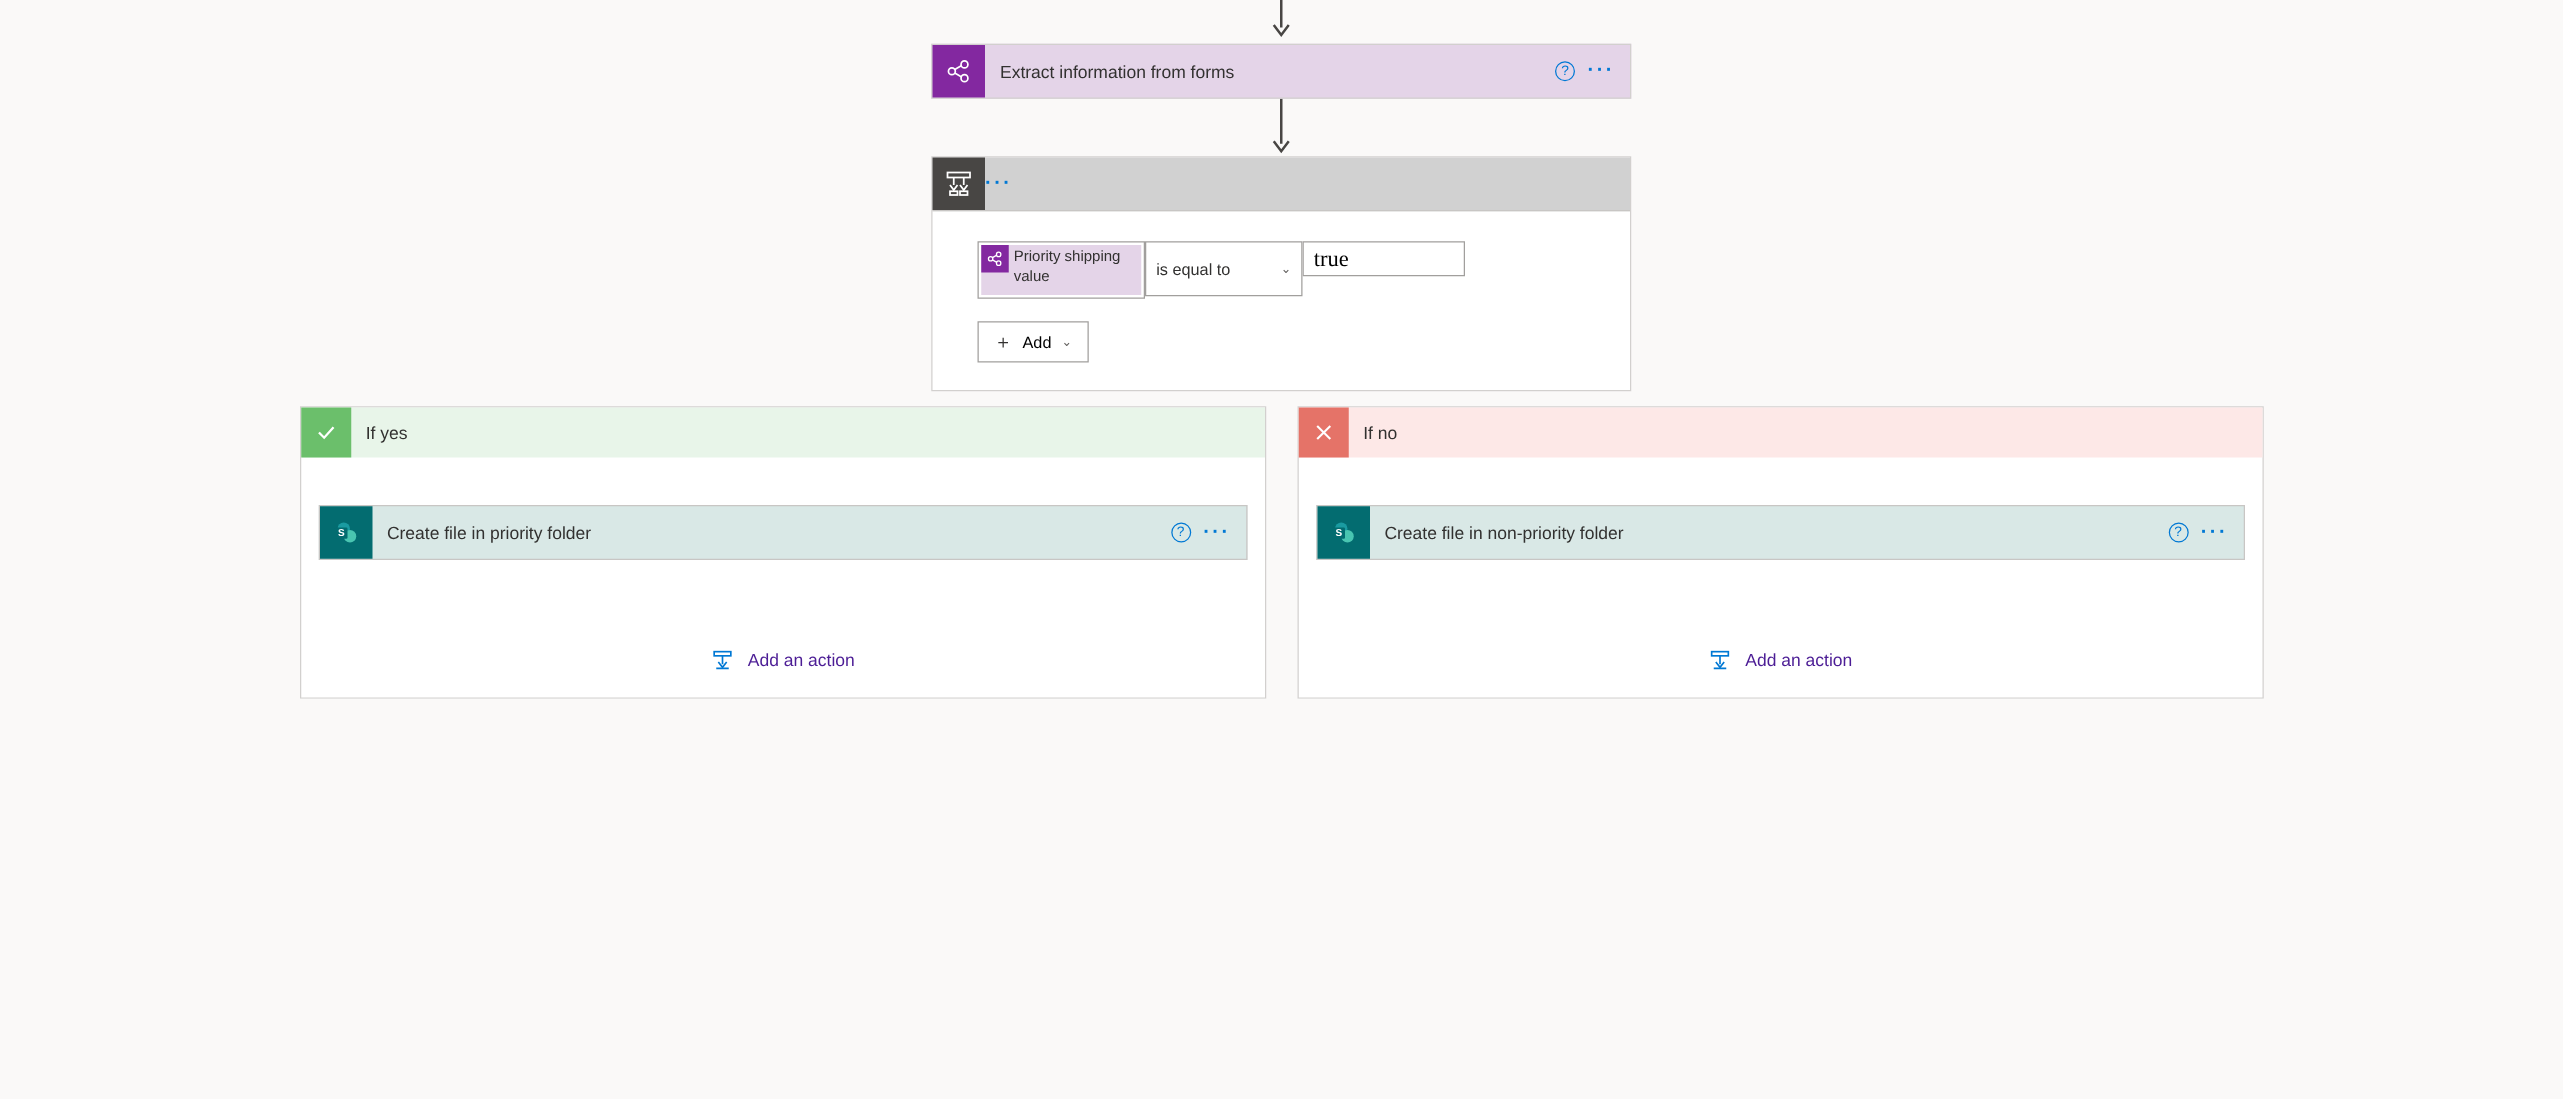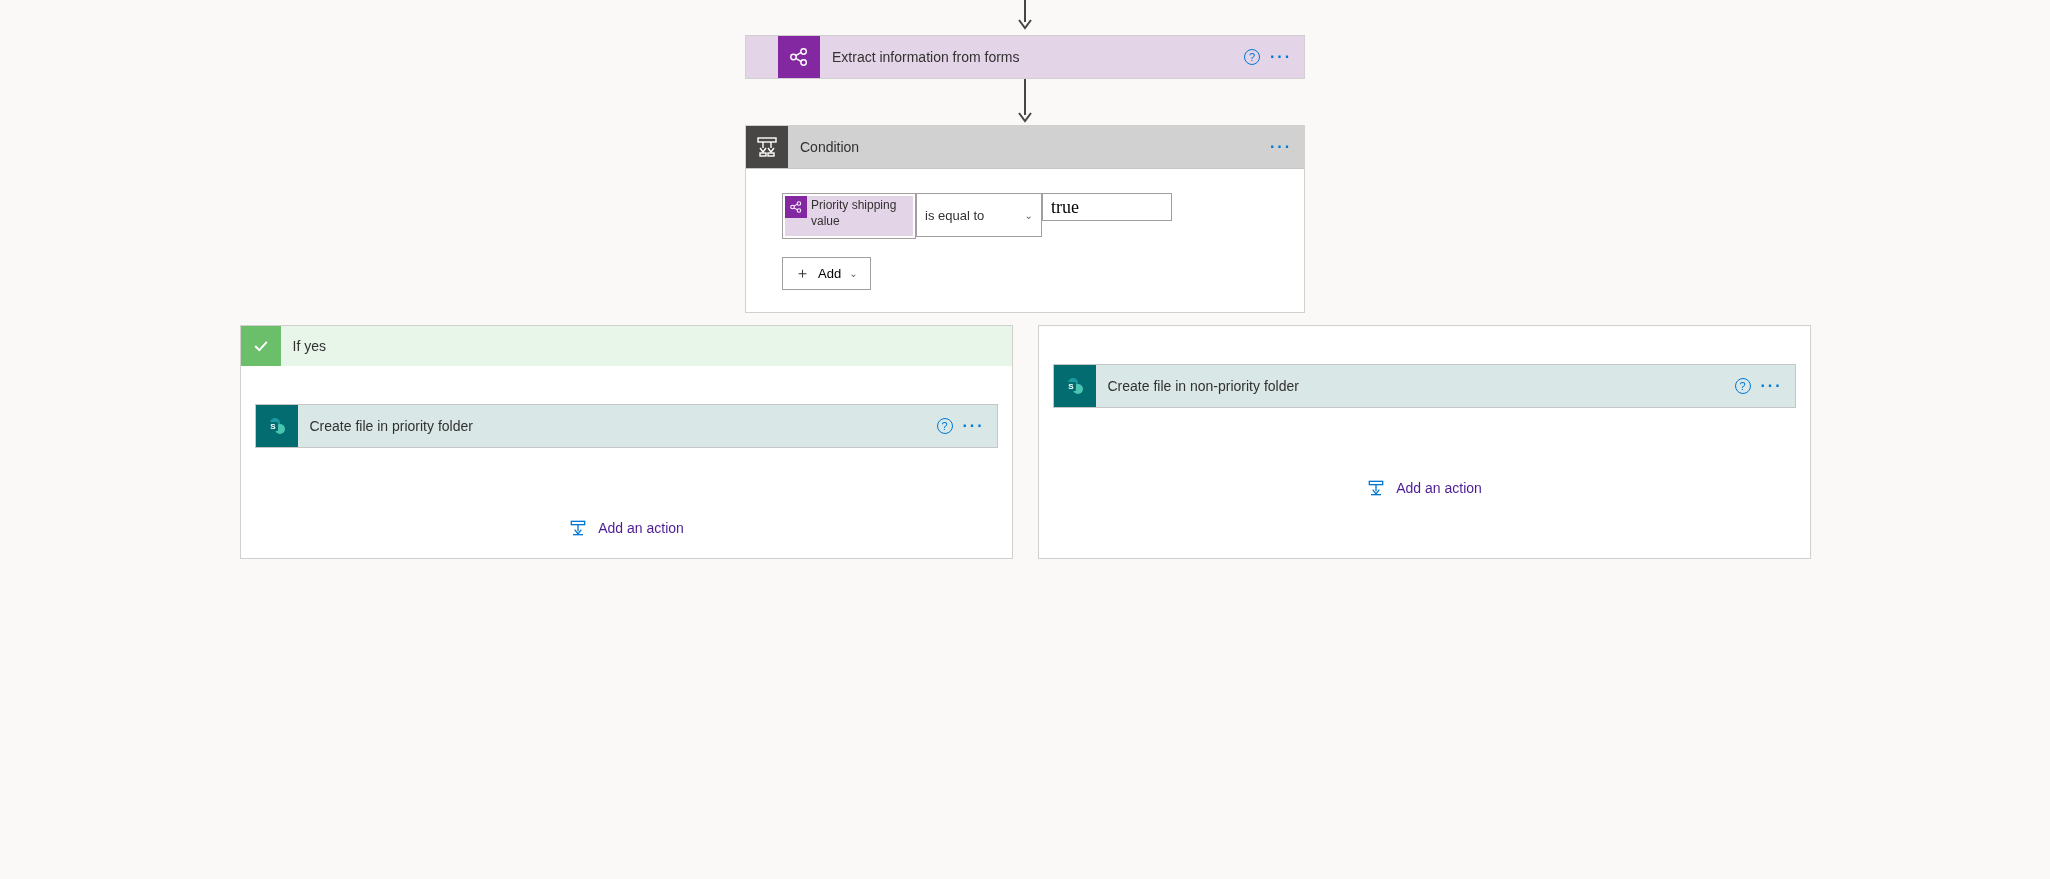--- a/index.html
+++ b/index.html
@@ -27,21 +27,20 @@
   
   .action-card {
     width: 560px;
     margin: 0 auto;
     display: flex;
     align-items: center;
     border: 1px solid #d2d0ce;
   }
   .action-card.purple {
     background: #e4d4e8;
-    padding-left: 32px;
   }
   .action-card .icon-box {
     width: 42px;
     height: 42px;
     display: flex;
     align-items: center;
     justify-content: center;
     flex-shrink: 0;
   }
   .action-card.purple .icon-box {
@@ -272,21 +271,20 @@
         <svg width="24" height="24" viewBox="0 0 24 24">
           <rect x="3" y="3" width="18" height="4" fill="none" stroke="#fff" stroke-width="1.4"></rect>
           <line x1="8" y1="7" x2="8" y2="13" stroke="#fff" stroke-width="1.4"></line>
           <line x1="16" y1="7" x2="16" y2="13" stroke="#fff" stroke-width="1.4"></line>
           <path d="M5 13 L8 17 L11 13" fill="none" stroke="#fff" stroke-width="1.4"></path>
           <path d="M13 13 L16 17 L19 13" fill="none" stroke="#fff" stroke-width="1.4"></path>
           <rect x="5" y="18" width="6" height="3" fill="none" stroke="#fff" stroke-width="1.4"></rect>
           <rect x="13" y="18" width="6" height="3" fill="none" stroke="#fff" stroke-width="1.4"></rect>
         </svg>
       </div>
-      <div class="action-title">Condition</div>
       <div class="action-right">
         <div class="ellipsis">···</div>
       </div>
     </div>
     <div class="condition-body">
       <div class="condition-row">
         <div class="token-input">
           <div class="token">
             <div class="token-icon ai-icon">
               <svg width="14" height="14" viewBox="0 0 24 24">
@@ -347,20 +345,29 @@
             <line x1="12" y1="8" x2="12" y2="16" stroke="#0078d4" stroke-width="1.6"></line>
             <path d="M8 14 L12 19 L16 14" fill="none" stroke="#0078d4" stroke-width="1.6"></path>
             <line x1="6" y1="20" x2="18" y2="20" stroke="#0078d4" stroke-width="1.6"></line>
           </svg>
         </span>
         <span>Add an action</span>
       </div>
     </div>
 
     <div class="branch no">
+      <div class="branch-header">
+        <div class="badge">
+          <svg width="18" height="18" viewBox="0 0 24 24">
+            <line x1="5" y1="5" x2="19" y2="19" stroke="#fff" stroke-width="2.2"></line>
+            <line x1="19" y1="5" x2="5" y2="19" stroke="#fff" stroke-width="2.2"></line>
+          </svg>
+        </div>
+        <div class="label">If no</div>
+      </div>
       <div class="branch-action">
         <div class="icon-box sp-icon">
           <svg width="24" height="24" viewBox="0 0 24 24">
             <circle cx="10" cy="9" r="5" fill="#1a9ba1"></circle>
             <circle cx="15" cy="15" r="5" fill="#49c5b1"></circle>
             <rect x="3" y="8" width="10" height="9" rx="1" fill="#036c70"></rect>
             <text x="8" y="15" text-anchor="middle" fill="#fff" font-size="8" font-family="sans-serif" font-weight="bold">S</text>
           </svg>
         </div>
         <div class="title">Create file in non-priority folder</div>

